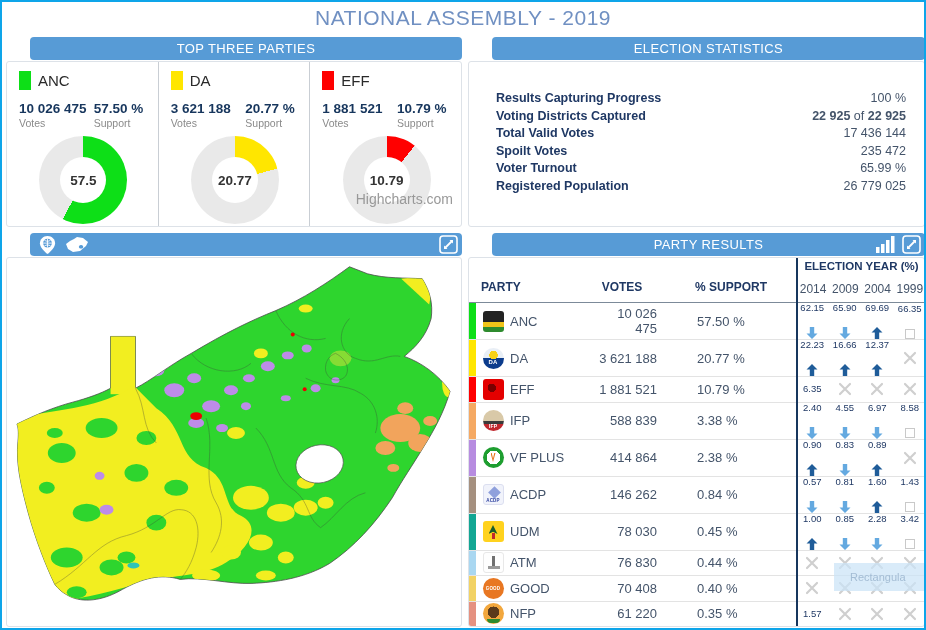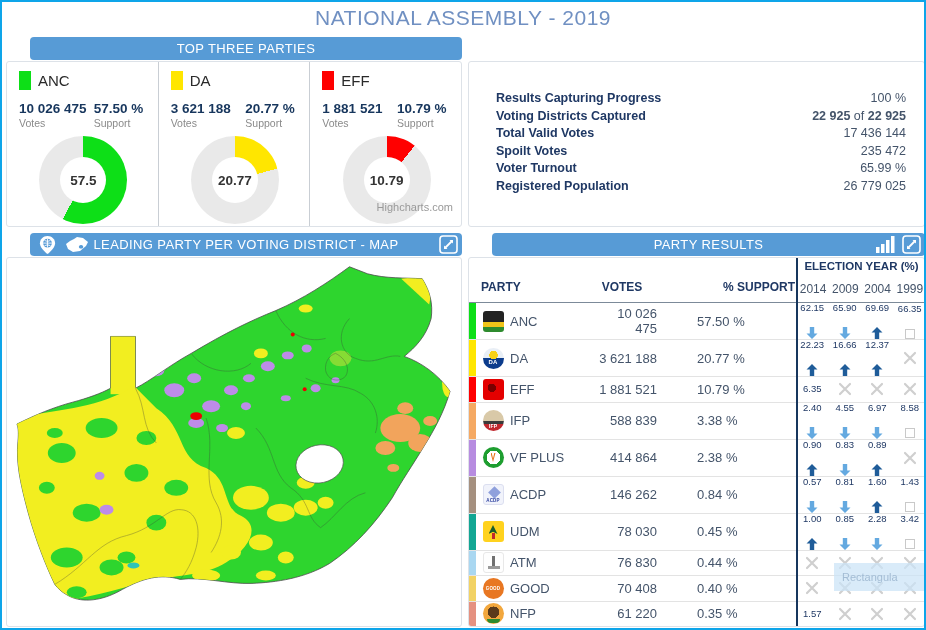--- a/index.html
+++ b/index.html
@@ -27,21 +27,21 @@
   .p-votes-col{width:58%;}
   .p-support-col{width:42%;}
   .p-num{font-size:13.5px;font-weight:bold;color:#17365d;white-space:nowrap;}
   .p-lab{font-size:10.5px;color:#8a8a8a;margin-top:1px;}
   .donut-wrap{display:flex;justify-content:center;margin-top:7px;}
   .donut{width:88px;height:88px;border-radius:50%;position:relative;}
   .donut::before{content:"";position:absolute;left:21px;top:21px;width:46px;height:46px;
        border-radius:50%;background:#fff;}
   .donut .dlabel{position:absolute;left:0;top:0;width:100%;height:100%;display:flex;
        align-items:center;justify-content:center;font-size:13.5px;font-weight:bold;color:#333;z-index:1;}
-  .credit{position:absolute;right:8px;bottom:13px;font-size:11px;color:#999;text-align:center;}
+  .credit{position:absolute;right:8px;bottom:19px;font-size:14px;color:#999;text-align:center;}
 
   
   #panel-stats{left:466px;top:35px;width:457px;height:190px;}
   #panel-stats .content{padding:28px 18px 0 27px;}
   .stat-row{display:flex;justify-content:space-between;line-height:17.6px;font-size:12.5px;}
   .stat-label{font-weight:bold;color:#1f3864;}
   .stat-value{color:#44546a;}
 
   
   #panel-map{left:4px;top:231px;width:456px;height:394px;}
@@ -54,21 +54,21 @@
   
   #panel-results{left:466px;top:231px;width:457px;height:394px;}
   #panel-results .content{overflow:hidden;}
   .tbl{position:relative;width:100%;height:100%;}
   .tbl-divider{position:absolute;left:327px;top:0;bottom:0;width:2px;background:#17365d;z-index:2;}
   .thead{height:45px;border-bottom:1.5px solid #7c8a99;position:relative;box-sizing:border-box;}
   .years-header{position:absolute;left:328px;top:2px;width:129px;text-align:center;
        font-size:11.5px;font-weight:bold;color:#1f3864;}
   .col-party{position:absolute;left:12px;bottom:8px;font-size:12px;font-weight:bold;color:#1f3864;}
   .col-votes{position:absolute;left:118px;bottom:8px;width:70px;text-align:center;font-size:12px;font-weight:bold;color:#1f3864;}
-  .col-support{position:absolute;left:226px;bottom:8px;font-size:12px;font-weight:bold;color:#1f3864;margin-left:28px;}
+  .col-support{position:absolute;left:226px;bottom:8px;font-size:12px;font-weight:bold;color:#1f3864;}
   .year-labels{position:absolute;left:328px;bottom:6px;width:129px;display:flex;}
   .year-labels span{flex:1;text-align:center;font-size:12px;color:#44546a;}
   .tbody{position:absolute;top:45px;left:0;right:0;bottom:0;display:flex;flex-direction:column;}
   .prow{flex:1;display:grid;grid-template-columns:7px 34px 85px 62px 38px 101px 130px;
        align-items:center;border-bottom:1px solid #e3e3e3;box-sizing:border-box;}
   .prow:last-child{border-bottom:none;}
   .strip{height:100%;}
   .logo-cell{display:flex;justify-content:center;}
   .cell.name{font-size:13px;color:#44546a;}
   .cell.votes{font-size:13px;color:#44546a;text-align:right;}
@@ -109,21 +109,21 @@
   .logo.good{border-radius:50%;background:#e87722;}
   .logo.good i{font-size:4.5px;}
   .logo.nfp{border-radius:50%;
         background:radial-gradient(circle at 50% 44%,#5a3a1a 0 36%,#f2a73d 37%);}
   .logo.nfp::after{content:"";position:absolute;left:4px;bottom:1px;width:13px;height:4px;
         background:#2e8b2e;border-radius:0 0 8px 8px;}
 
   
   .snip-overlay{position:absolute;right:0;top:561px;width:90px;height:28px;
         background:rgba(203,227,246,.72);color:rgba(160,185,210,.95);
-        font-size:11px;display:flex;align-items:center;padding-left:8px;box-sizing:border-box;
+        font-size:11px;display:flex;align-items:center;padding-left:16px;box-sizing:border-box;
         white-space:nowrap;overflow:hidden;z-index:5;}
 </style>
 </head>
 <body>
 
 <div class="page">
   <div class="page-title">NATIONAL ASSEMBLY - 2019</div>
 
   <div class="panel" id="panel-parties">
     <div class="bar">
@@ -191,20 +191,23 @@
             <div class="donut" style="background: conic-gradient(rgb(255, 0, 0) 10.79%, rgb(233, 233, 233) 0deg);">
           <span class="dlabel">10.79</span>
         </div>
           </div>
       </div>
       <span class="credit">Highcharts.com</span>
     </div>
   </div>
 
   <div class="panel" id="panel-stats">
+    <div class="bar">
+      <span class="bar-title">ELECTION STATISTICS</span>
+    </div>
     <div class="content">
       <div class="stat-row">
           <span class="stat-label">Results Capturing Progress</span>
           <span class="stat-value">100 %</span>
         </div>
       <div class="stat-row">
           <span class="stat-label">Voting Districts Captured</span>
           <span class="stat-value"><b>22 925</b> of <b>22 925</b></span>
         </div>
       <div class="stat-row">
@@ -231,21 +234,20 @@
       <div class="bar-icons-left">
         <svg width="19" height="20" viewBox="0 0 20 20">
           <path d="M10,0.5 C5.3,0.5 2,4 2,8.3 C2,13.2 10,19.5 10,19.5 C10,19.5 18,13.2 18,8.3 C18,4 14.7,0.5 10,0.5 Z" fill="#fff"></path>
           <circle cx="10" cy="8" r="4.6" fill="#579bd6"></circle>
           <path d="M5.4,8 H14.6 M10,3.4 V12.6 M6.8,5 C8.8,6.4 11.2,6.4 13.2,5 M6.8,11 C8.8,9.6 11.2,9.6 13.2,11" stroke="#fff" stroke-width="0.9" fill="none"></path>
         </svg>
         <svg width="24" height="18" viewBox="0 0 24 18">
           <path d="M5,5 L9,3 L12,1 L18,2 L23,6 L21,10 L15,15 L8,16 L3,13 L1,8 Z M16,9 a2.2,1.8 0 1,0 0.1,0 Z" fill="#fff" fill-rule="evenodd"></path>
         </svg>
       </div>
-      <span class="bar-title">LEADING PARTY PER VOTING DISTRICT - MAP</span>
       <div class="bar-icons-right">
         <span class="expand-btn">
           <svg width="19" height="19" viewBox="0 0 19 19">
             <rect x="1" y="1" width="17" height="17" rx="3" fill="none" stroke="#fff" stroke-width="1.6"></rect>
             <path d="M6,13 L13,6" stroke="#fff" stroke-width="1.8"></path>
             <path d="M10.5,5 L14,5 L14,8.5 Z M8.5,14 L5,14 L5,10.5 Z" fill="#fff"></path>
           </svg>
         </span>
       </div>
     </div>

